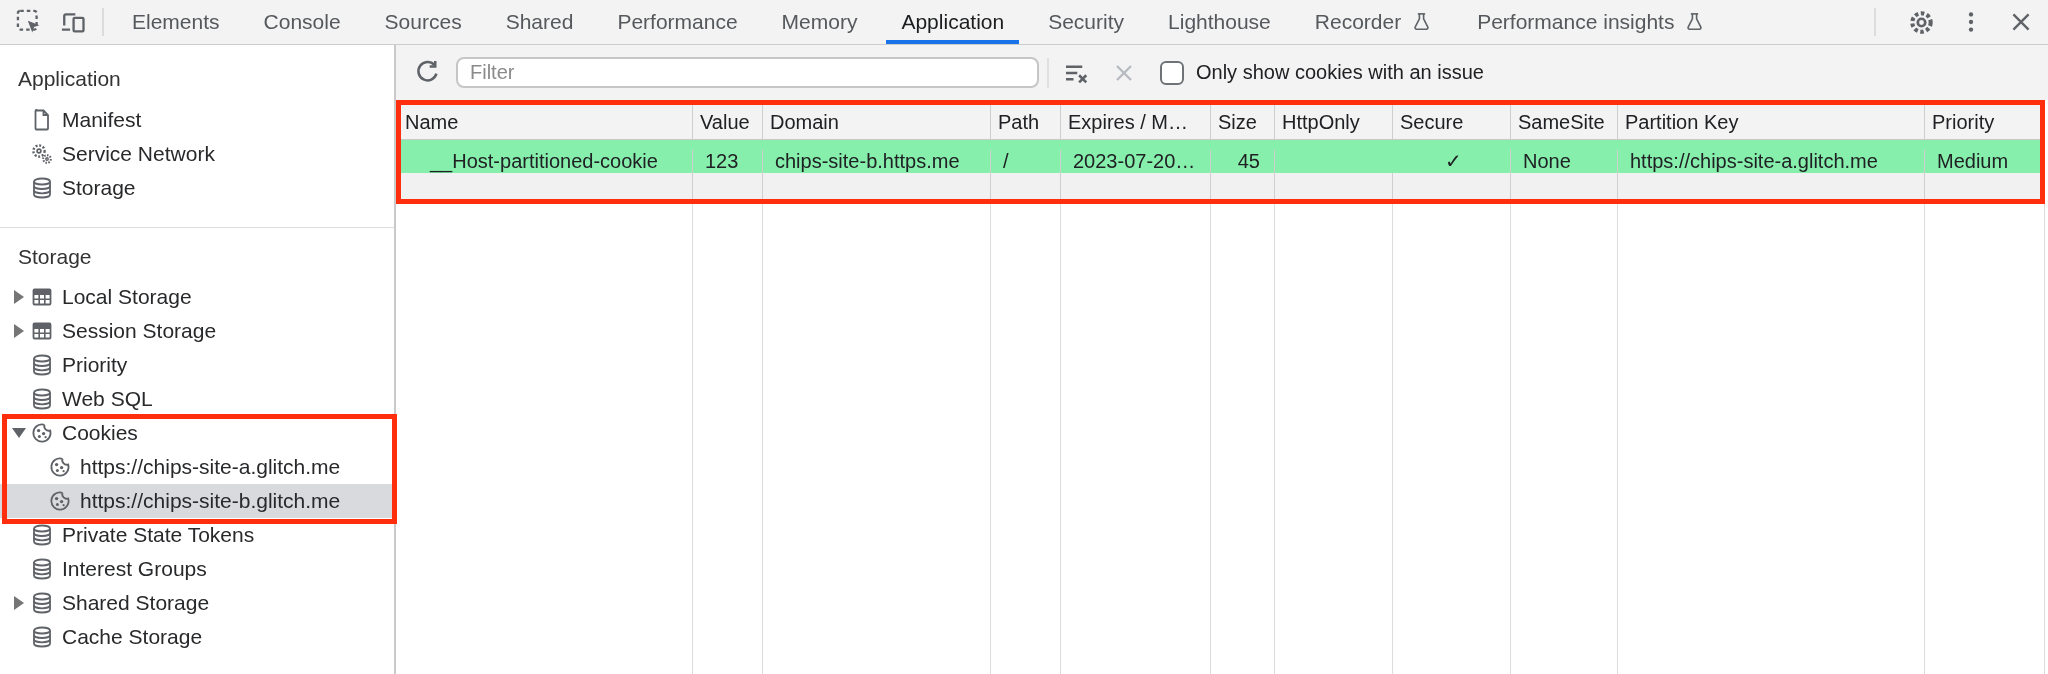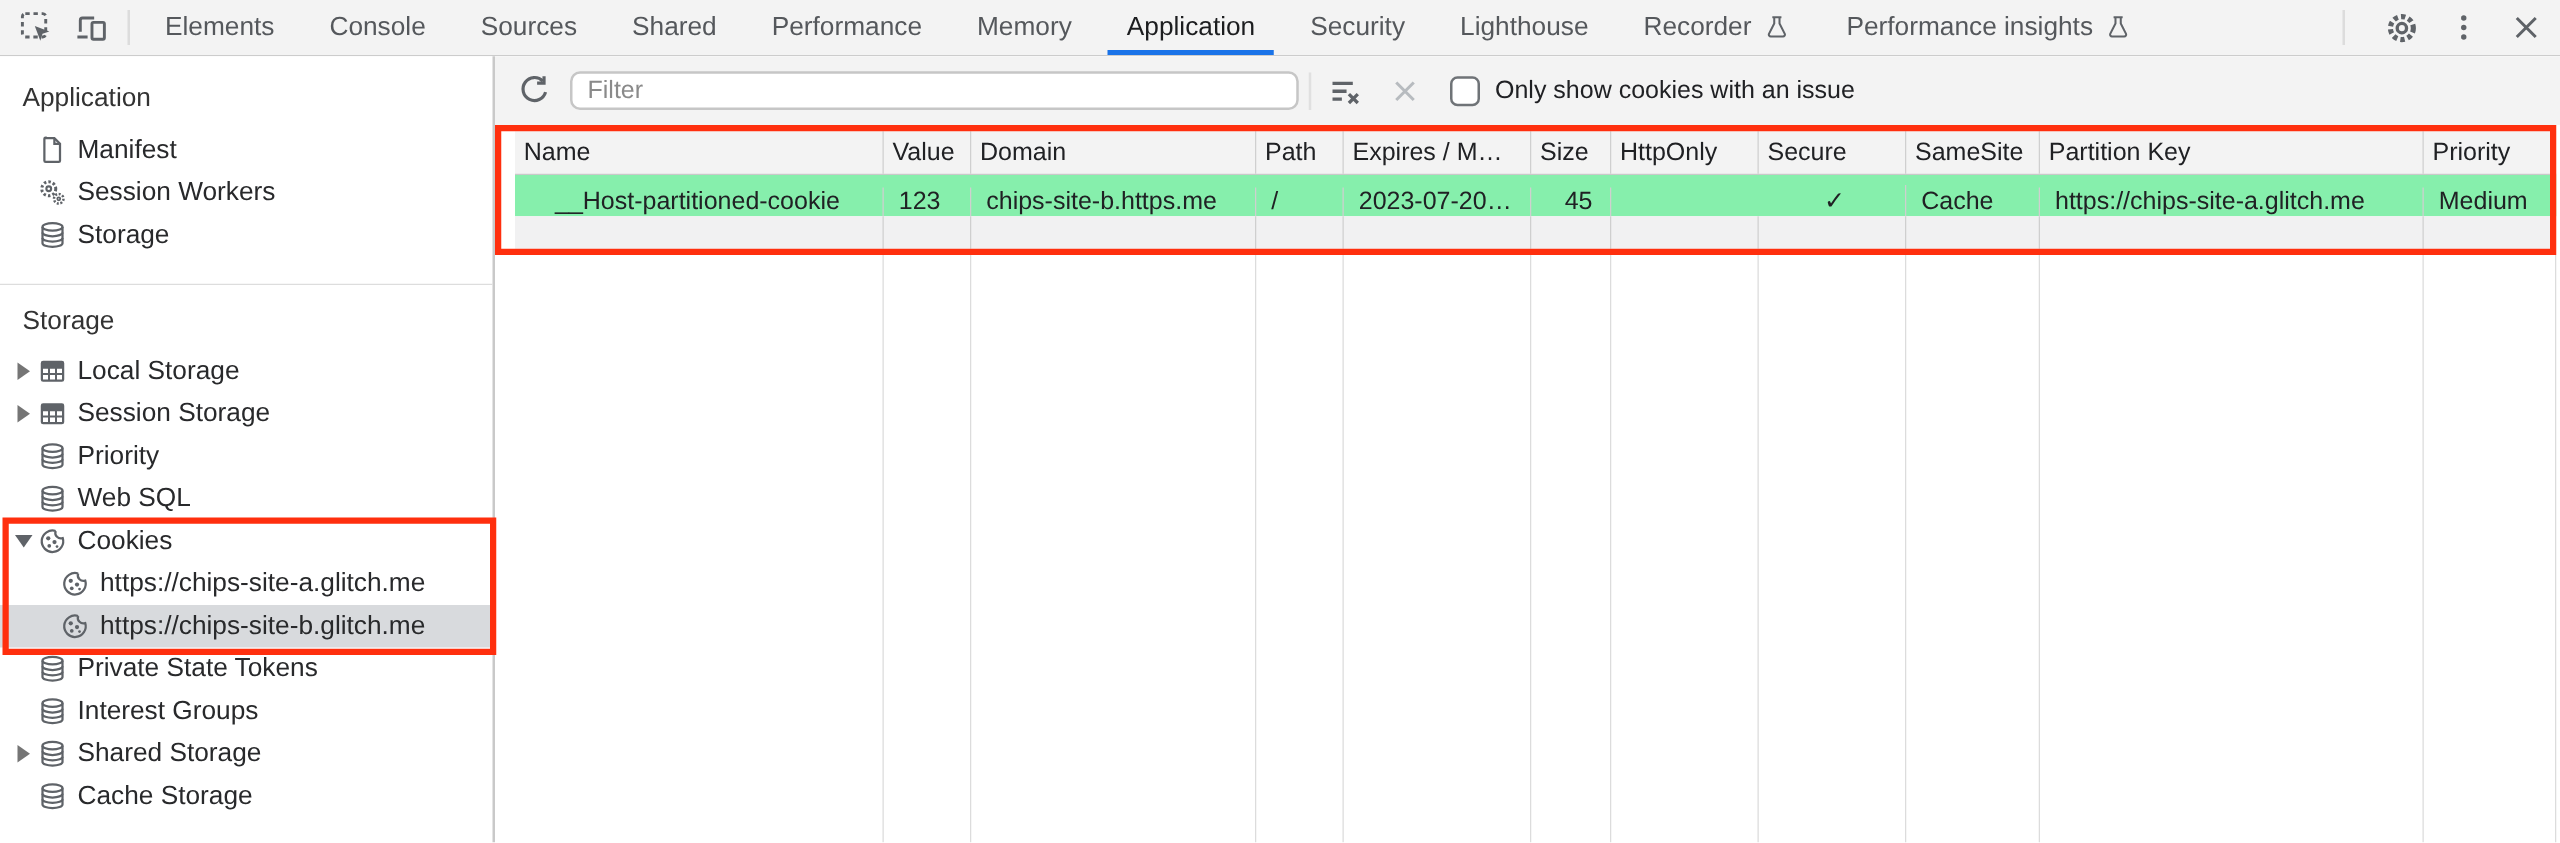--- a/index.html
+++ b/index.html
@@ -87,21 +87,21 @@
   .mt-div{width:2px;height:30px;background:#e0e0e0;margin-left:8px;flex:0 0 auto;}
   #clear-filter-btn{margin-left:11px;}
   #delete-btn{margin-left:16px;}
   .checkbox{
     margin-left:20px;width:24px;height:24px;border:2px solid #6f7377;border-radius:6px;background:#fff;flex:0 0 auto;
   }
   .cb-label{margin-left:12px;font-size:20px;color:#202124;white-space:nowrap;}
 
   
   .dg{position:absolute;top:55px;left:0;right:0;bottom:0;background:#fff;}
-  .dg-row{position:absolute;left:16px;right:3px;display:flex;}
+  .dg-row{position:absolute;left:2px;right:3px;display:flex;}
   #dg-head{top:5px;height:35px;background:var(--toolbar-bg);border-bottom:1px solid #c9c9c9;}
   #dg-row1{top:40px;height:33px;background:#86efac;align-items:flex-end;}
   #dg-row2{top:73px;height:26px;background:var(--stripe);}
   #dg-ghost{top:104px;bottom:0;}
   .c{
     border-right:1px solid #cfcfcf;display:flex;align-items:center;
     padding:0 8px 0 12px;font-size:20px;color:var(--text);
     overflow:hidden;white-space:nowrap;flex:0 0 auto;
   }
   .c.last{border-right:none;flex:1 1 auto;}
@@ -217,21 +217,21 @@
           <div class="s-item">
             <span class="s-arrow"></span>
             <span class="s-icon">
               <svg viewBox="0 0 24 24">
                 <circle cx="9" cy="9" r="5.6" fill="none" stroke="#5f6368" stroke-width="2.4" stroke-dasharray="2 1.7"></circle>
                 <circle cx="9" cy="9" r="1.9" fill="none" stroke="#5f6368" stroke-width="1.7"></circle>
                 <circle cx="17" cy="17" r="3.8" fill="none" stroke="#5f6368" stroke-width="2" stroke-dasharray="1.6 1.3"></circle>
                 <circle cx="17" cy="17" r="1.2" fill="none" stroke="#5f6368" stroke-width="1.4"></circle>
               </svg>
             </span>
-            <span>Session Workers</span>
+            <span>Service Network</span>
           </div>
           <div class="s-item">
             <span class="s-arrow"></span>
             <span class="s-icon">
               <svg viewBox="0 0 24 24">
                 <ellipse cx="12" cy="5.5" rx="8" ry="3" fill="none" stroke="#5f6368" stroke-width="1.8"></ellipse>
                 <path d="M4 5.5 v13 c0 1.7 3.6 3 8 3 s8 -1.3 8 -3 v-13" fill="none" stroke="#5f6368" stroke-width="1.8"></path>
                 <path d="M4 10 c0 1.7 3.6 3 8 3 s8 -1.3 8 -3 M4 14.3 c0 1.7 3.6 3 8 3 s8 -1.3 8 -3" fill="none" stroke="#5f6368" stroke-width="1.8"></path>
               </svg>
             </span>
@@ -422,21 +422,21 @@
         </div>
       <div class="dg-row" id="dg-row1">
           <div class="c name-cell" style="width: 295px;">__Host-partitioned-cookie</div>
           <div class="c" style="width: 70px;">123</div>
           <div class="c" style="width: 228px;">chips-site-b.https.me</div>
           <div class="c" style="width: 70px;">/</div>
           <div class="c" style="width: 150px;">2023-07-20…</div>
           <div class="c al-right" style="width: 64px;">45</div>
           <div class="c" style="width: 118px;"></div>
           <div class="c al-center" style="width: 118px;">✓</div>
-          <div class="c" style="width: 107px;">Cache</div>
+          <div class="c" style="width: 107px;">None</div>
           <div class="c" style="width: 307px;">https://chips-site-a.glitch.me</div>
           <div class="c last">Medium</div>
         </div>
       <div class="dg-row" id="dg-row2">
           <div class="c" style="width: 295px;"></div>
           <div class="c" style="width: 70px;"></div>
           <div class="c" style="width: 228px;"></div>
           <div class="c" style="width: 70px;"></div>
           <div class="c" style="width: 150px;"></div>
           <div class="c" style="width: 64px;"></div>

